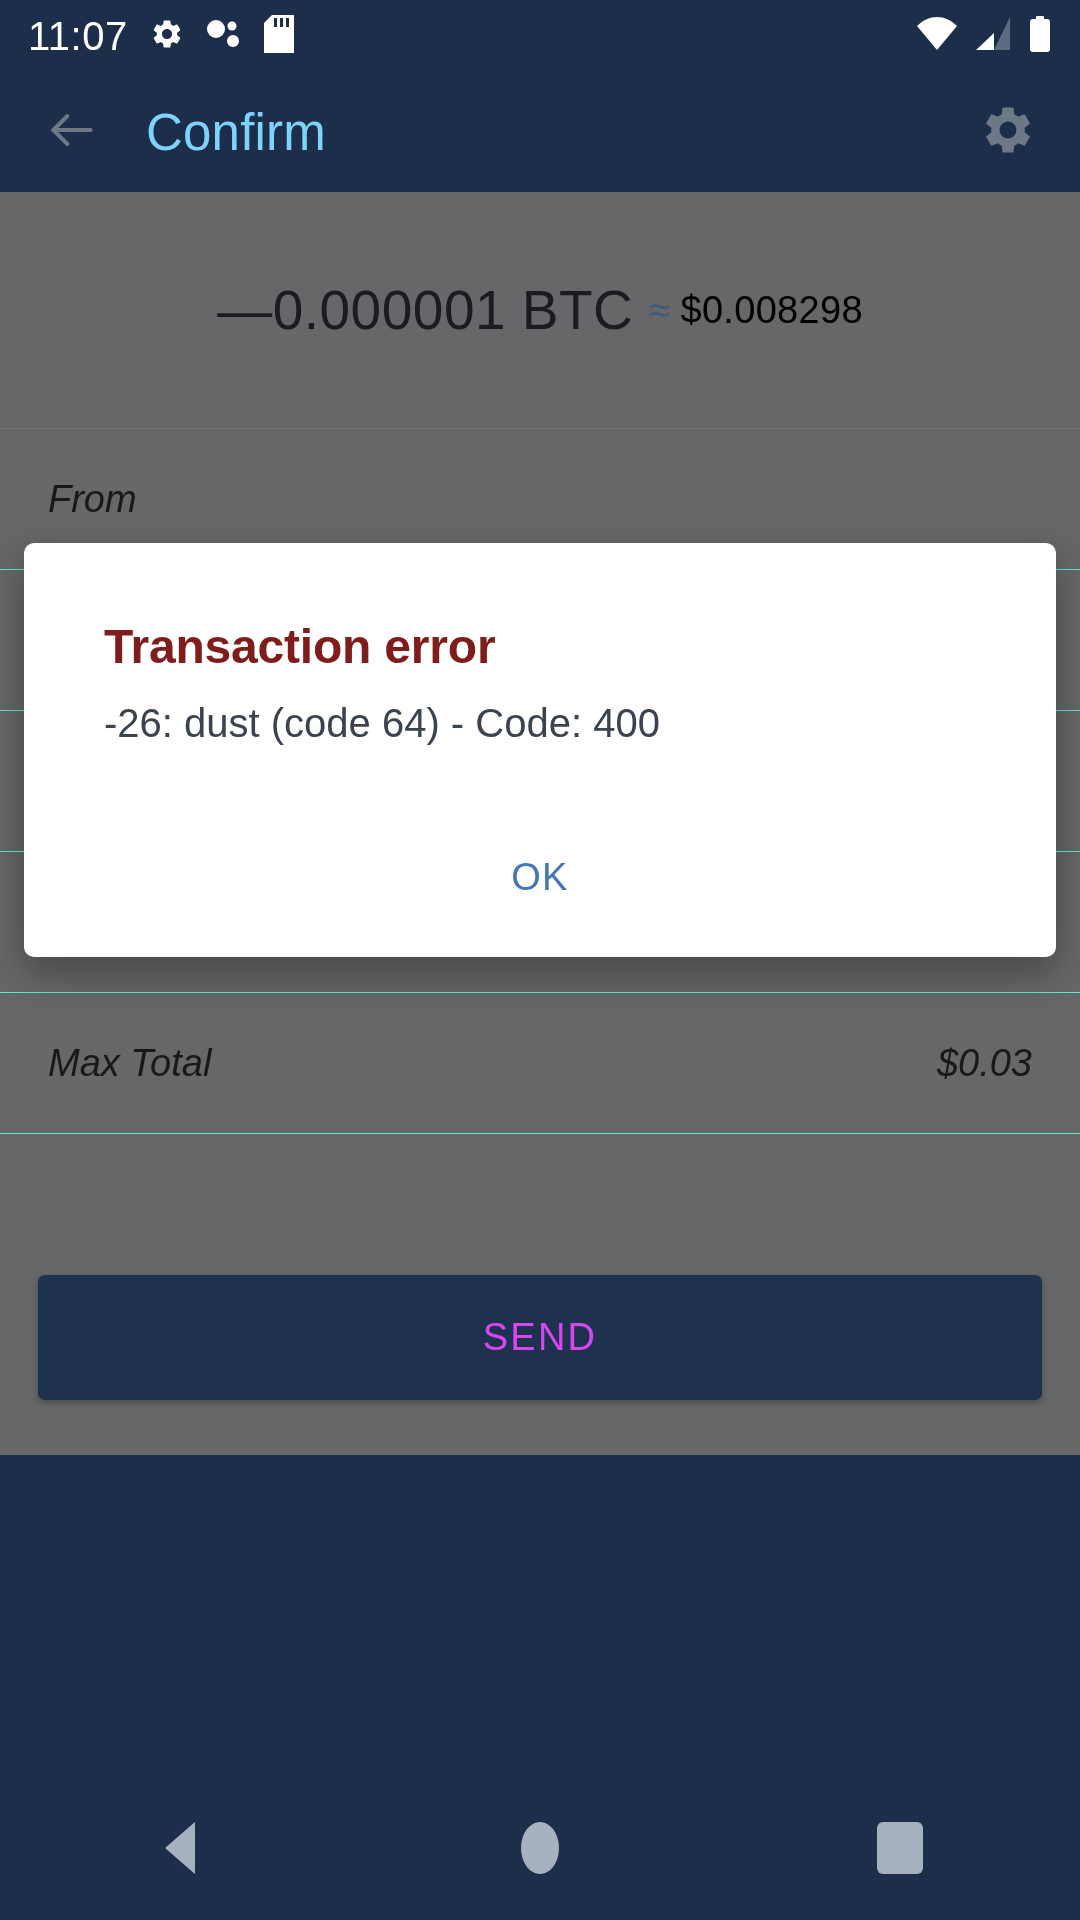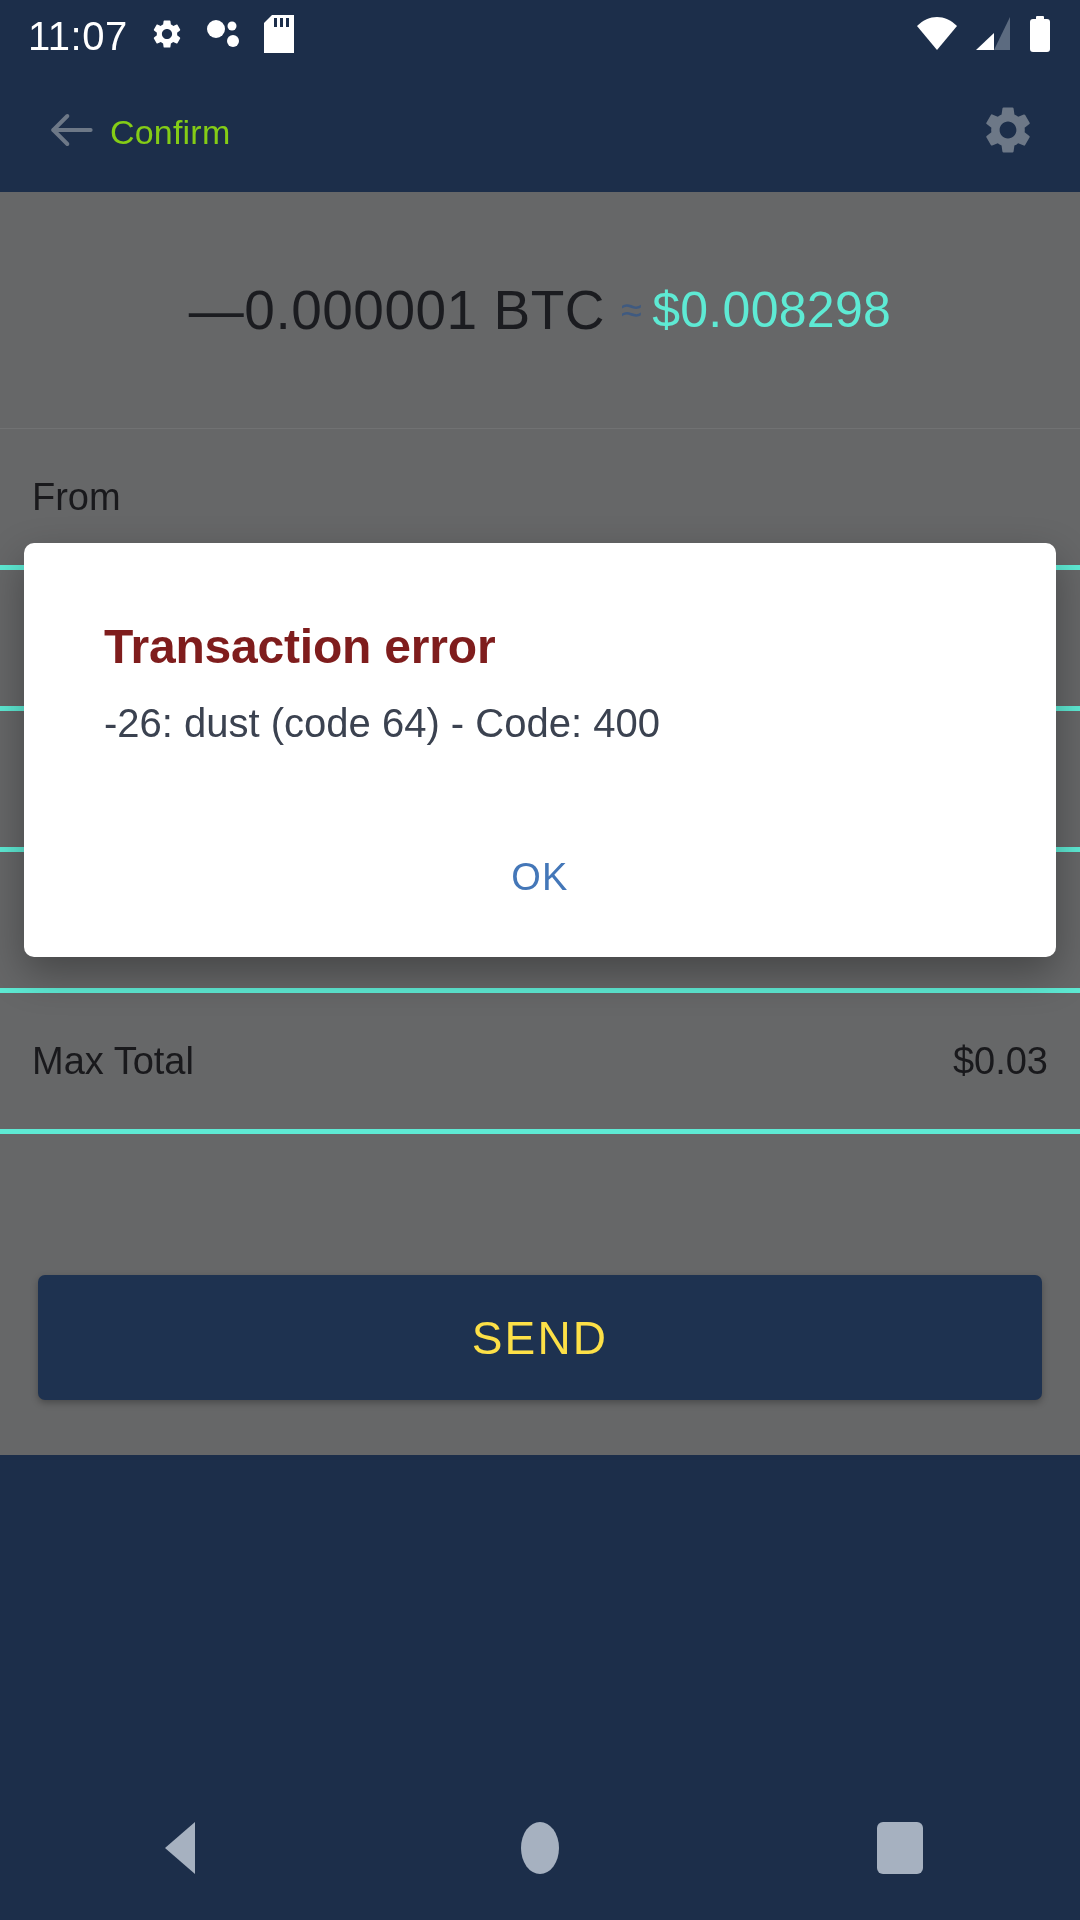--- a/index.html
+++ b/index.html
@@ -41,23 +41,24 @@
     display:flex; align-items:center;
     padding:0 34px;
     z-index:4;
   }
   #back-button {
     width:76px; height:76px;
     display:flex; align-items:center; justify-content:center;
     flex:0 0 auto;
   }
   #app-bar-title {
-    color:#84cc16;
-    font-size:34px;
-    font-weight:400;
+    color:#7dd3fc;
+    font-size:51px;
+    font-weight:400;
+    margin-left:36px;
     letter-spacing:0.2px;
     white-space:nowrap;
   }
   #settings-button {
     margin-left:auto;
     width:76px; height:76px;
     display:flex; align-items:center; justify-content:center;
   }
 
   
@@ -79,31 +80,32 @@
     font-weight:400;
     letter-spacing:0.5px;
   }
   .amount-approx {
     color:#3f5a80;
     font-size:38px;
     margin-left:16px;
     letter-spacing:0.3px;
   }
   .amount-fiat {
-    color:#5eead4;
-    font-size:50px;
+    color:#000000;
+    font-size:38px;
     margin-left:10px;
     letter-spacing:0.3px;
   }
 
   .detail-row {
     height:141px;
     display:flex; align-items:center;
-    padding:0 32px;
-    border-bottom:5px solid #5eead4;
+    padding:0 48px;
+    border-bottom:1px solid #5eead4;
+    font-style:italic;
   }
   .detail-label {
     color:#19191c;
     font-size:38px;
     font-weight:400;
   }
   .detail-value {
     margin-left:auto;
     color:#19191c;
     font-size:38px;
@@ -119,22 +121,22 @@
     padding-top:28px;
   }
   #send-button {
     width:1004px; height:125px;
     background:#1e3250;
     border-radius:7px;
     display:flex; align-items:center; justify-content:center;
     box-shadow:0 3px 7px rgba(0,0,0,0.28);
   }
   #send-button-label {
-    color:#fde047;
-    font-size:46px;
+    color:#d946ef;
+    font-size:38px;
     font-weight:500;
     letter-spacing:2.2px;
   }
 
   
   #dialog {
     position:absolute;
     left:24px; top:543px;
     width:1032px; height:414px;
     background:#ffffff;

